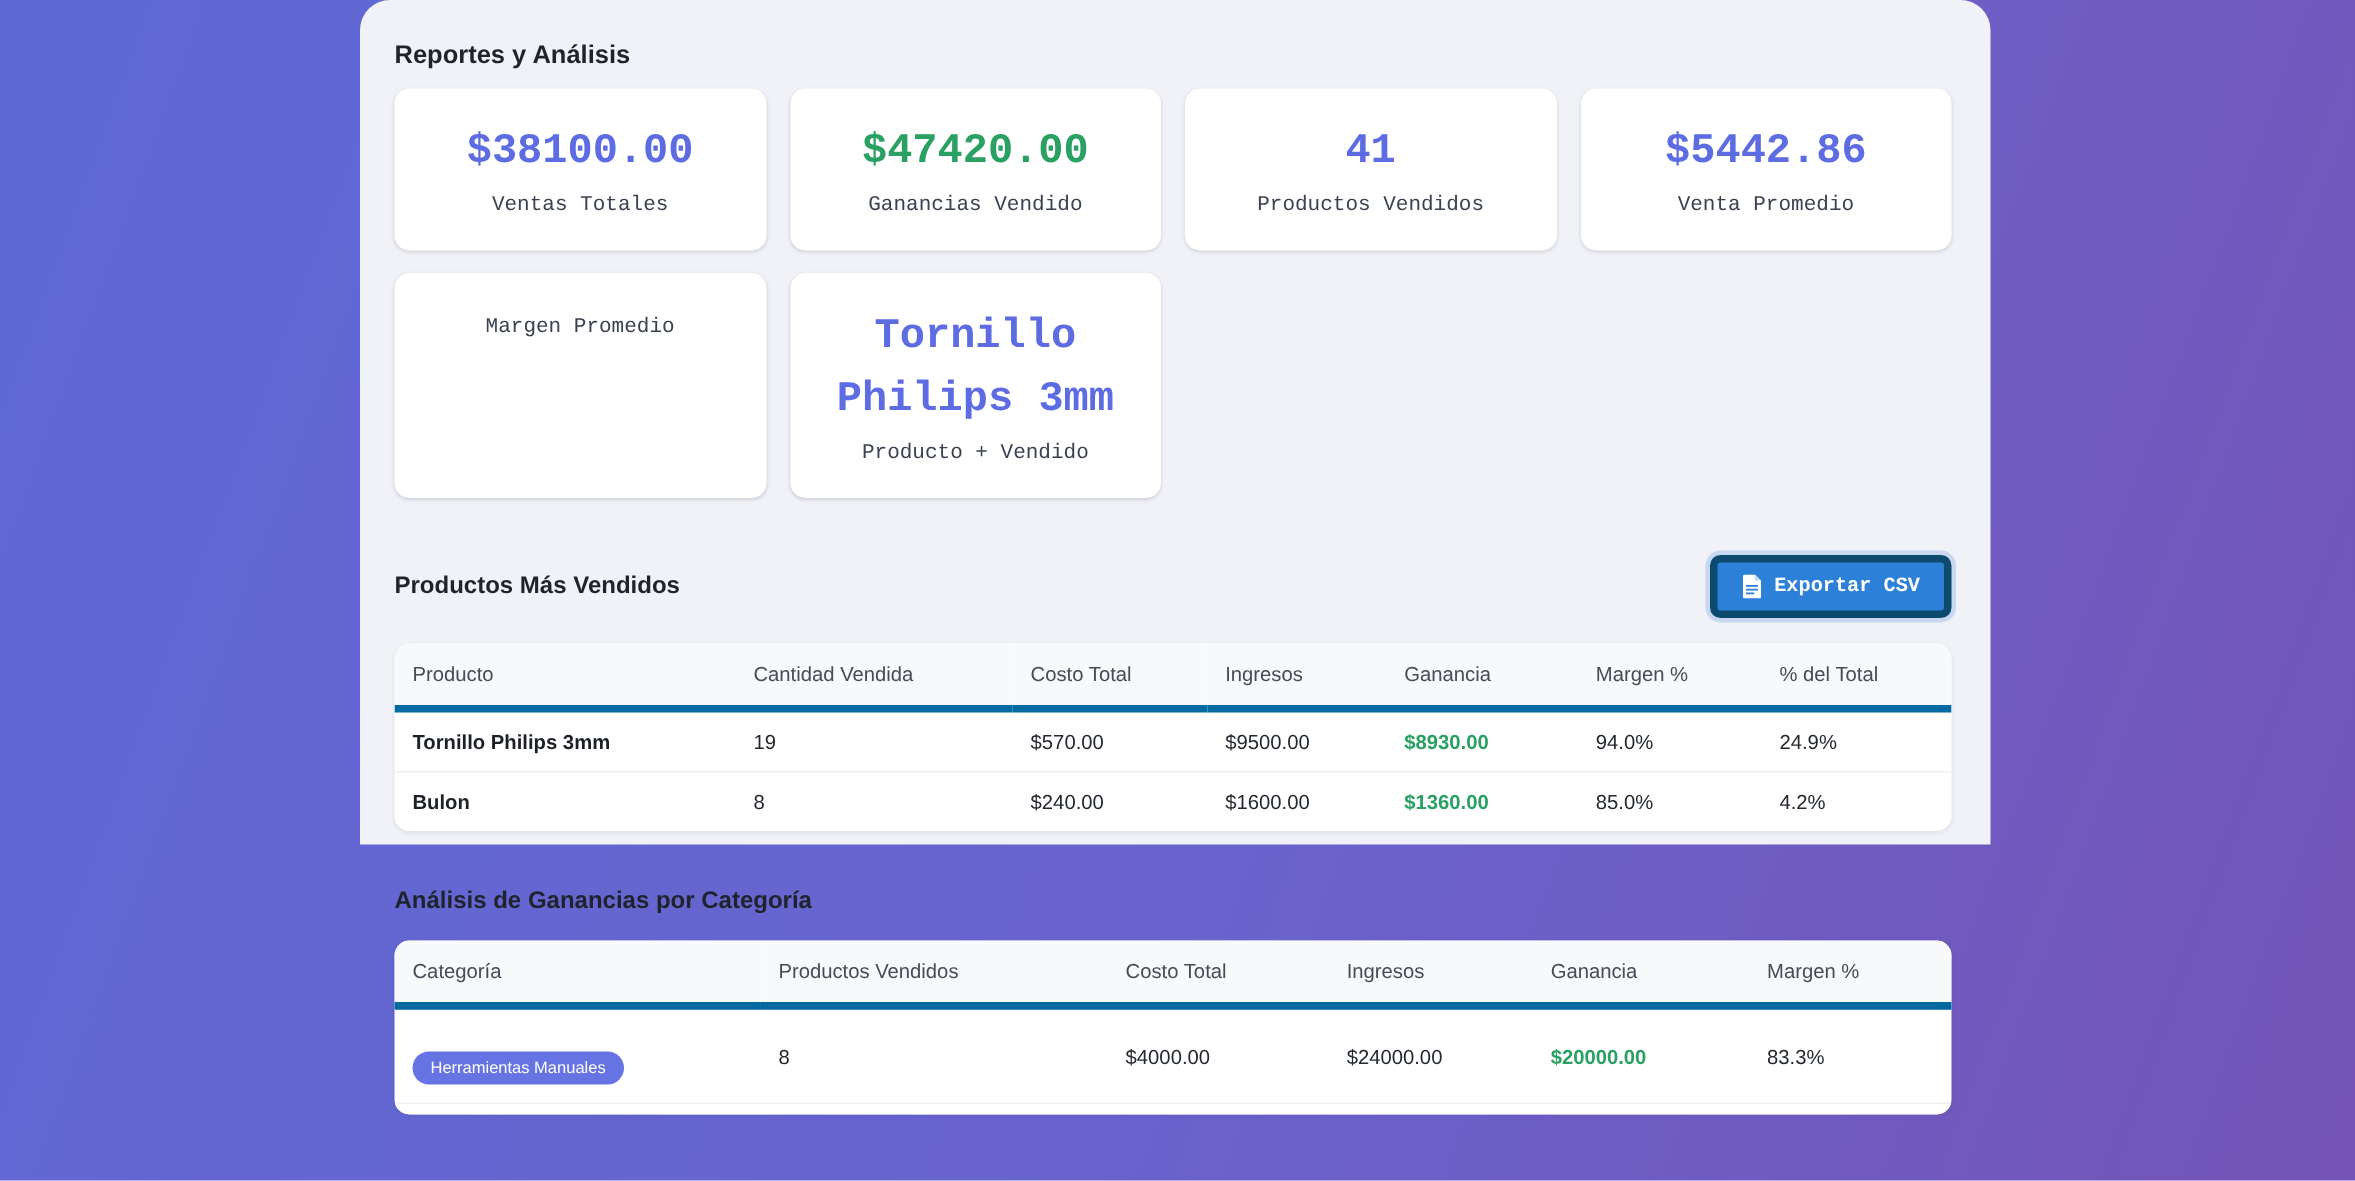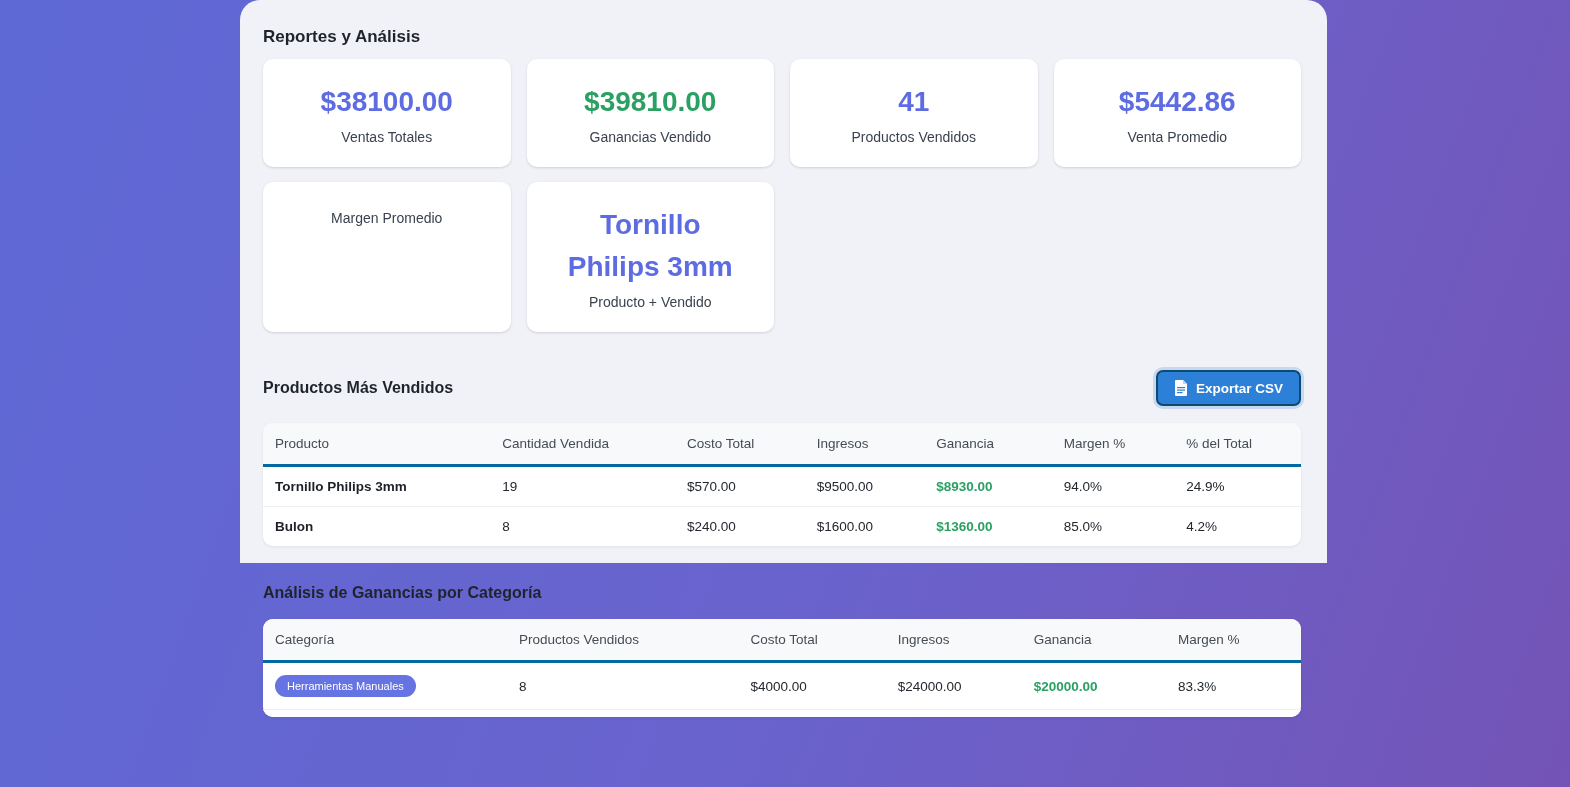--- a/index.html
+++ b/index.html
@@ -12,72 +12,72 @@
     font-family:"Liberation Sans","DejaVu Sans",sans-serif;
     background:linear-gradient(110deg,var(--grad-a) 0%,#6a63cd 55%,var(--grad-b) 100%);
     position:relative;
   }
   .panel{
     position:absolute; left:240px; top:0; width:1087px; height:563px;
     background:var(--panel); border-radius:20px 20px 0 0;
     padding:27px 26px 0 23px;
   }
   .page-title{font-size:17px; font-weight:700; color:#1f242c; margin-bottom:12px;}
-  .cards{display:grid; grid-template-columns:repeat(4,1fr); gap:15px 16px; width:1038px;}
+  .cards{display:grid; grid-template-columns:repeat(4,1fr); gap:15px 16px; width:1038px;font-family:Liberation Mono, monospace;}
   .card{
     background:#fff; border-radius:10px; padding:22px 16px;
     box-shadow:0 1px 3px rgba(30,35,60,.10), 0 1px 2px rgba(30,35,60,.06);
     text-align:center;
   }
   .card .value{font-size:28px; line-height:1.5; font-weight:700; color:var(--indigo);}
   .card .value.wrap{max-width:190px; margin:0 auto;}
   .card .label{font-size:14px; color:#3a4250; margin-top:6px;}
   .section-head{margin:38px 0 17px; display:flex; justify-content:space-between; align-items:center; width:1038px;}
   .section-title{font-size:16px; font-weight:700; color:#1f242c;}
   .btn-export{
     display:flex; align-items:center; gap:8px;
-    background:var(--blue); color:#fff; border:2px solid #0c4a6e;
-    font-family:Liberation Sans, sans-serif; font-size:13.5px; font-weight:700;
+    background:var(--blue); color:#fff; border:5px solid #0c4a6e;
+    font-family:Liberation Mono, monospace; font-size:13.5px; font-weight:700;
     padding:8px 16px; border-radius:7px; cursor:pointer;
     box-shadow:0 0 0 3px rgba(120,170,227,.35);
     text-align:center;
   }
   .file-icon{display:inline-block; line-height:0;}
   .table-card{
     background:#fff; border-radius:10px; overflow:hidden; width:1038px;
     box-shadow:0 1px 3px rgba(30,35,60,.08);
   }
   table{width:100%; border-collapse:collapse; table-layout:fixed; font-size:13.5px;}
   thead th{
     background:#f8f9fa; text-align:left; font-weight:400; color:#454c56;
-    padding:13px 12px; border-bottom:3px solid #0369a1;
+    padding:13px 12px; border-bottom:5px solid #0369a1;
   }
   tbody td{padding:12px 12px; color:#23282e; border-top:1px solid #edeff2;}
   tbody tr:first-child td{border-top:none;}
   td.strong{font-weight:700; color:#1d2127;}
   td.gain{font-weight:700; color:var(--green);}
   .badge{
     display:inline-block; background:var(--badge); color:#fff;
-    font-size:11px; padding:5px 12px; border-radius:999px; white-space:nowrap;
+    font-size:11px; padding:5px 12px; border-radius:999px; white-space:nowrap;margin-top:16px;
   }
   .row-cut{height:8px; border-top:1px solid #edeff2; background:#fff;}
 </style>
 </head>
 <body>
 
 <div class="panel">
   <div class="page-title">Reportes y Análisis</div>
 
   <div class="cards">
     <div class="card">
       <div class="value" style="color: rgb(93, 108, 226);">$38100.00</div>
       <div class="label">Ventas Totales</div>
     </div>
     <div class="card">
-      <div class="value" style="color: rgb(42, 161, 99);">$39810.00</div>
+      <div class="value" style="color: rgb(42, 161, 99);">$47420.00</div>
       <div class="label">Ganancias Vendido</div>
     </div>
     <div class="card">
       <div class="value" style="color: rgb(93, 108, 226);">41</div>
       <div class="label">Productos Vendidos</div>
     </div>
     <div class="card">
       <div class="value" style="color: rgb(93, 108, 226);">$5442.86</div>
       <div class="label">Venta Promedio</div>
     </div>

